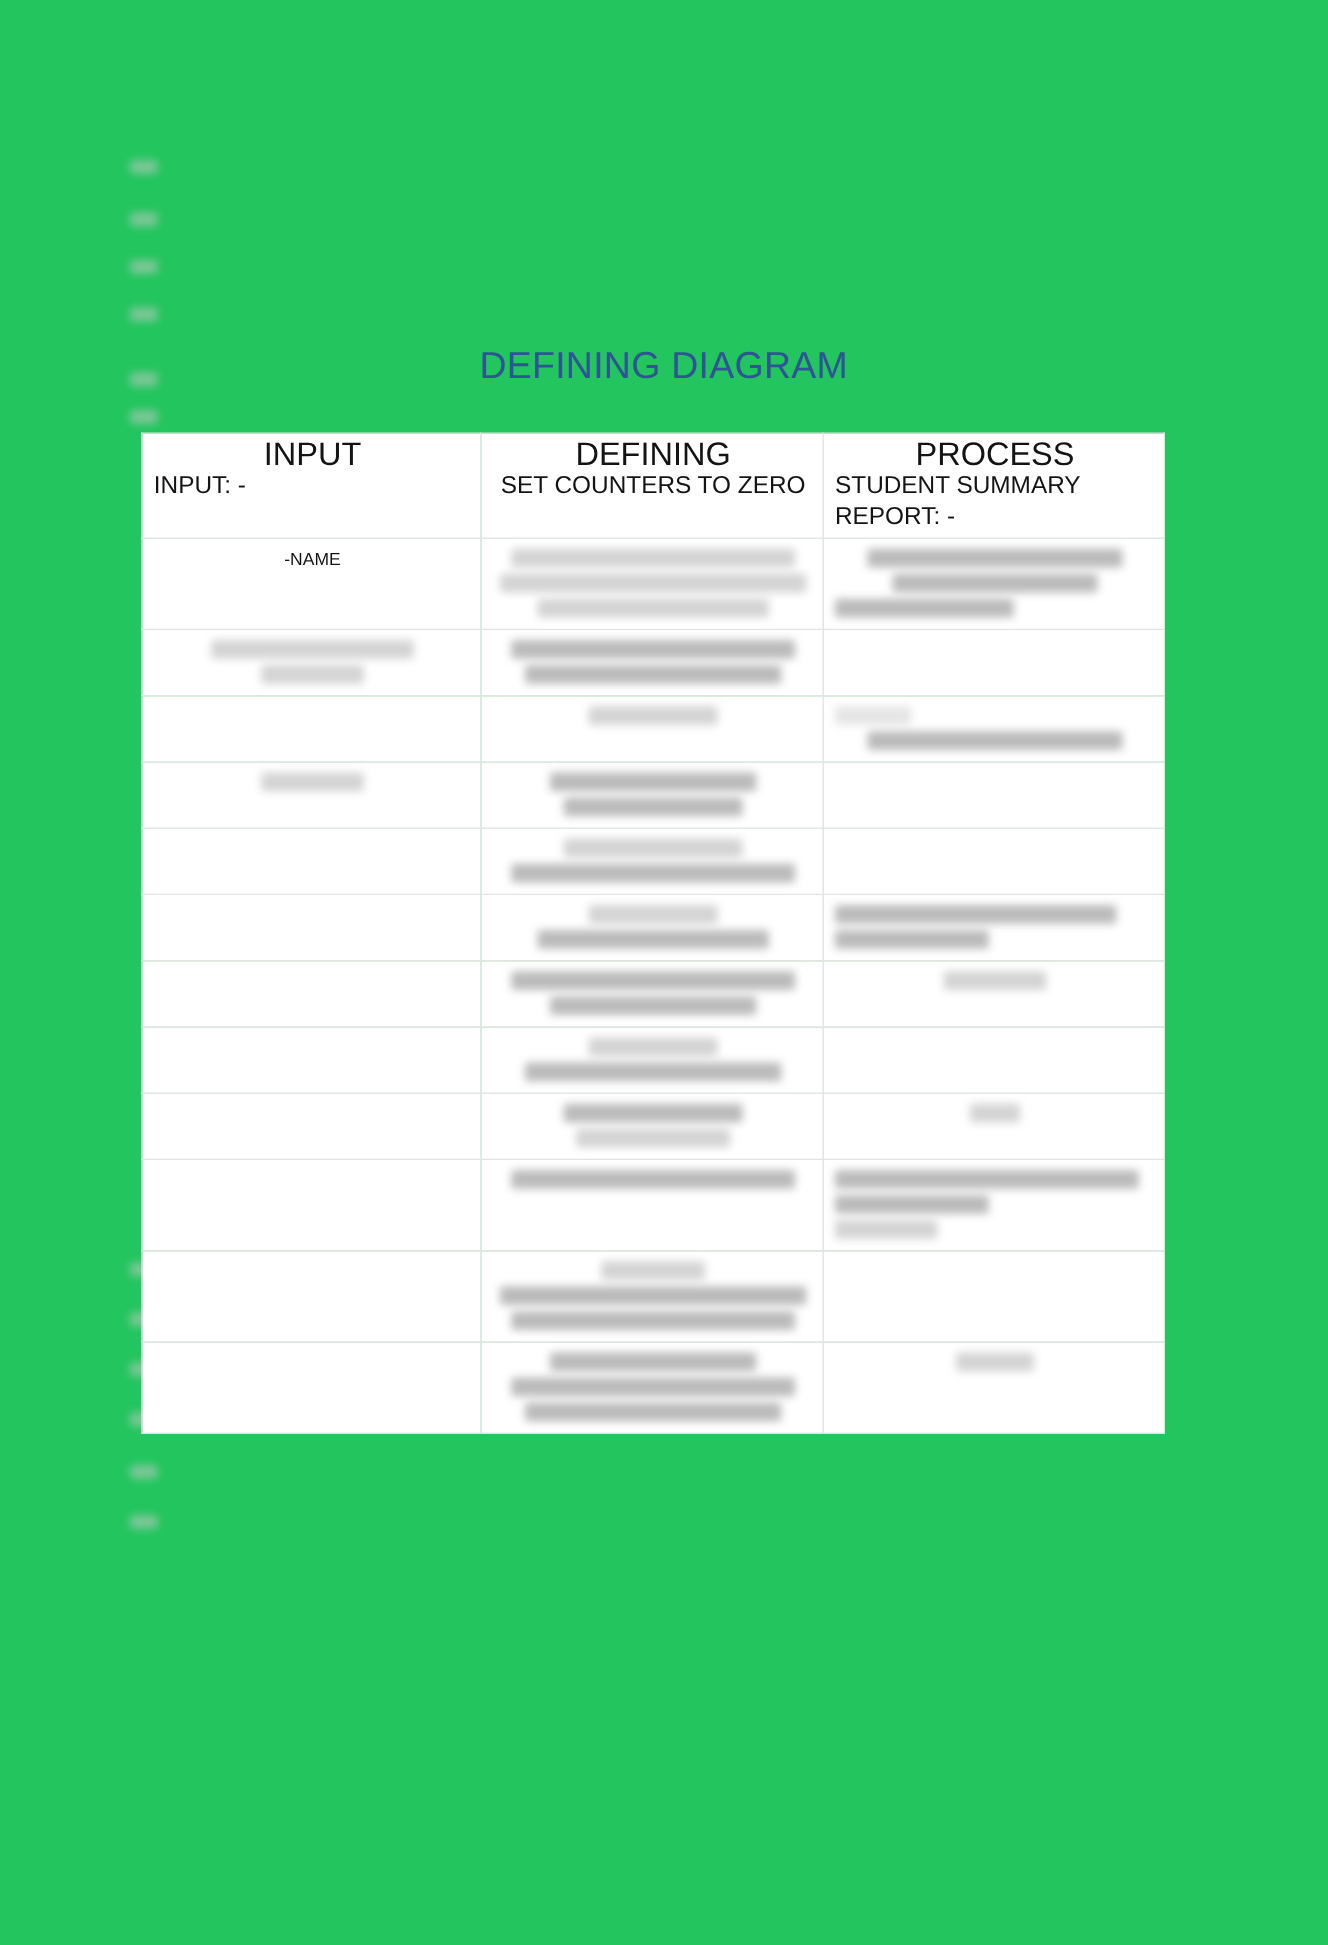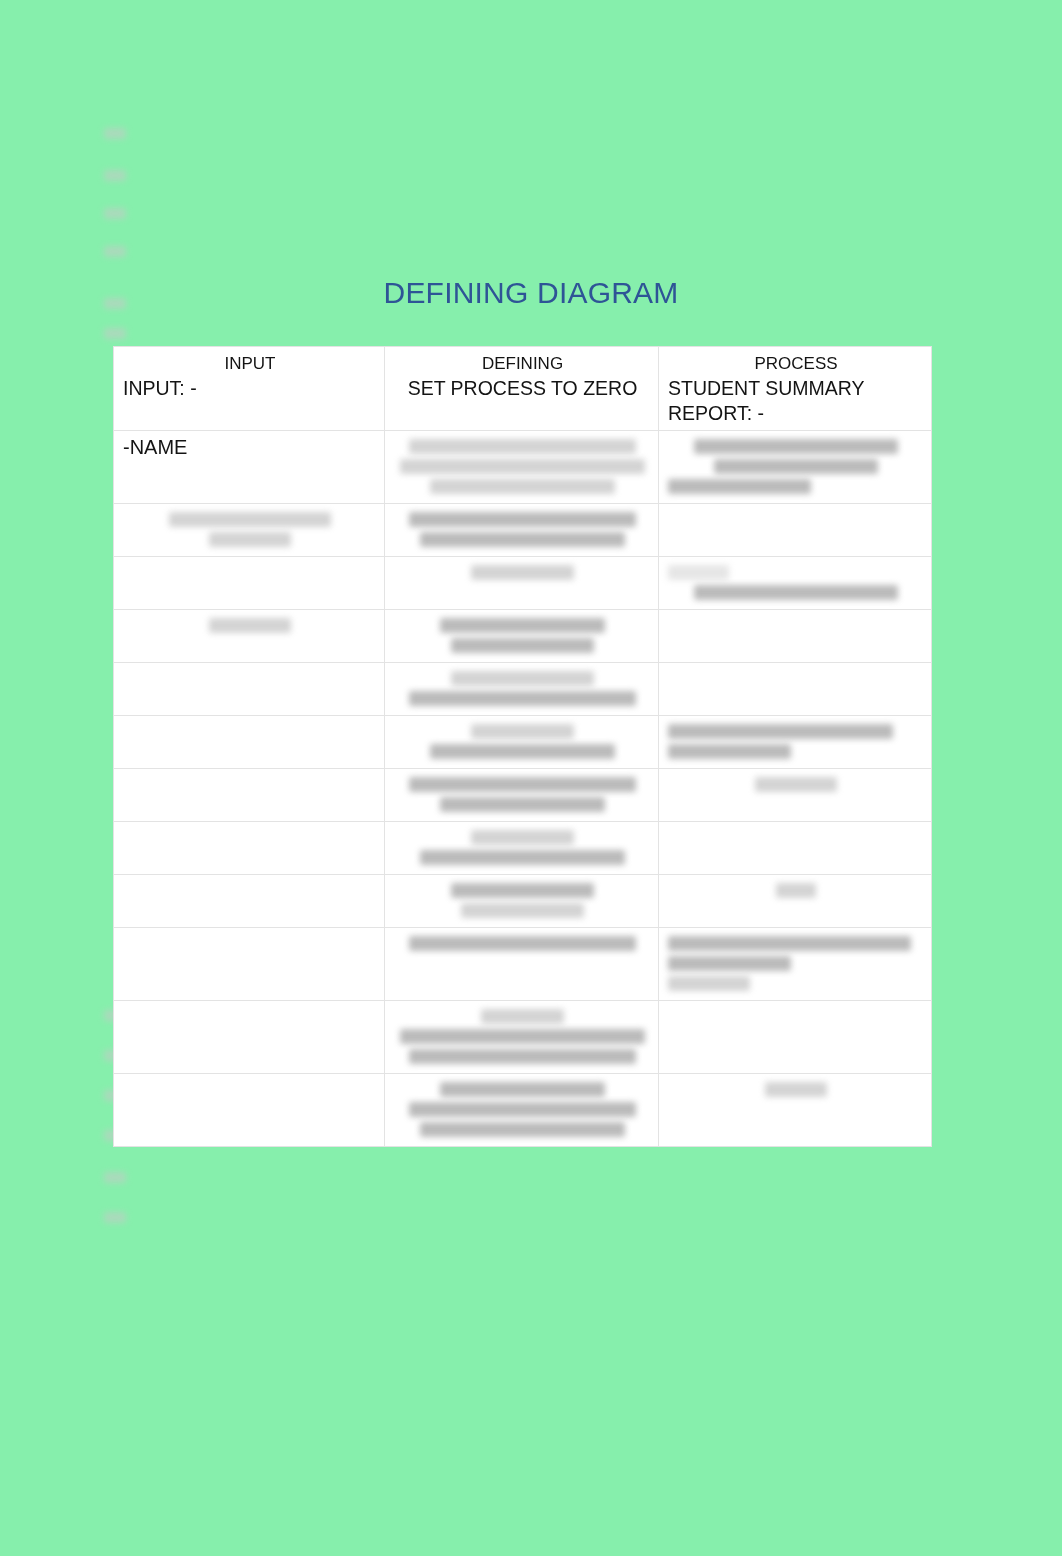--- a/index.html
+++ b/index.html
@@ -11,21 +11,21 @@
     width: 1062px;
     height: 1556px;
     position: relative;
     font-family: "Liberation Sans", sans-serif;
     overflow: hidden;
   }
 
   .page {
     position: absolute;
     inset: 0;
-    background: #86efac;
+    background: #22c55e;
   }
 
   
   .margin-marks {
     position: absolute;
     left: 104px;
     top: 0;
     width: 34px;
     height: 1556px;
   }
@@ -74,37 +74,38 @@
   .col-process { width: 274px; }
   .col-output  { width: 273px; }
 
   .cell-pad {
     padding: 4px 7px 4px 9px;
     min-height: 14px;
   }
 
   .hdr-title {
     text-align: center;
-    font-size: 17px;
+    font-size: 26px;
     color: #141414;
     line-height: 25px;
     white-space: nowrap;
   }
   .hdr-sub {
     text-align: left;
     font-size: 19.5px;
     color: #141414;
     line-height: 25px;
   }
   .hdr-sub.center { text-align: center; }
 
   .body-text {
-    font-size: 20px;
+    font-size: 14px;
     color: #141414;
     line-height: 25px;
+    text-align: center;
   }
 
   
   .redact {
     display: block;
     height: 15px;
     margin: 4px auto 5px auto;
     background: #b9b9b9;
     border-radius: 2px;
     filter: blur(3.4px);
@@ -162,21 +163,21 @@
       <tr>
         <td>
           <div class="cell-pad">
             <div class="hdr-title">INPUT</div>
             <div class="hdr-sub">INPUT: -</div>
           </div>
         </td>
         <td>
           <div class="cell-pad">
             <div class="hdr-title">DEFINING</div>
-            <div class="hdr-sub center">SET PROCESS TO ZERO</div>
+            <div class="hdr-sub center">SET COUNTERS TO ZERO</div>
           </div>
         </td>
         <td>
           <div class="cell-pad">
             <div class="hdr-title">PROCESS</div>
             <div class="hdr-sub">STUDENT SUMMARY REPORT: -</div>
           </div>
         </td>
       </tr>
 

